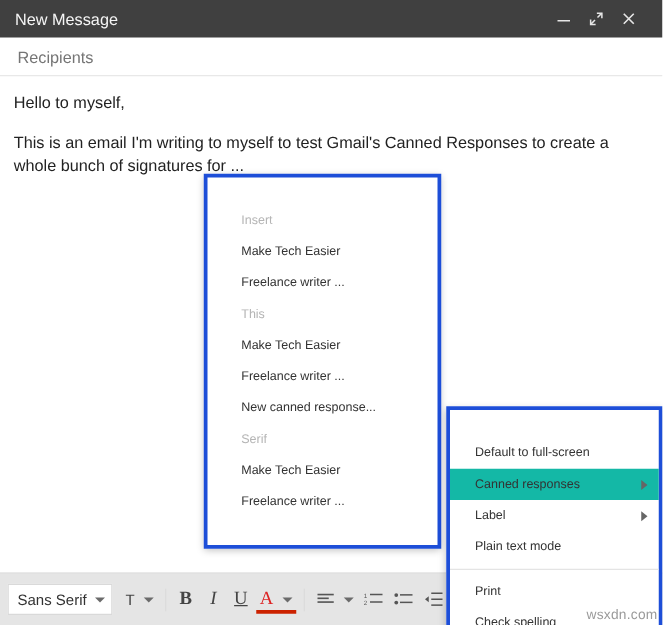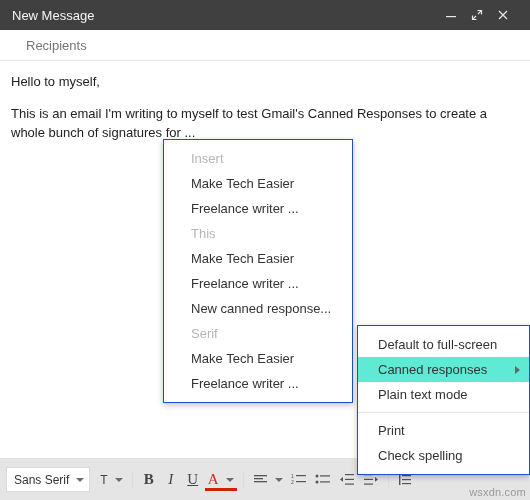--- a/index.html
+++ b/index.html
@@ -40,21 +40,21 @@
     color: #e6e6e6;
     font-size: 12px;
     line-height: 1;
     cursor: default;
   }
 
   .field {
     height: 31px;
     border-bottom: 1px solid #e8e8e8;
     display: flex; align-items: center;
-    padding: 0 26px;
+    padding: 0 14px;
     color: #757575;
     font-size: 13px;
   }
 
   .body-area {
     padding: 11px 11px 0 11px;
     font-size: 13px;
     color: #222;
     line-height: 19px;
     height: 330px;
@@ -101,39 +101,39 @@
   .tb-textcolor { font-family:"Liberation Serif", serif; font-size:15px; color:#d22; position:relative;}
   .tb-textcolor .bar { position:absolute; bottom:2px; left:1px; right:1px; height:3px; background:#cc2200; }
   .tb-size { font-size: 12px; }
 
   svg.ic { display:block; }
 
   
   .menu {
     position: absolute;
     background: #ffffff;
-    border: 1px solid #1d4ed8;
+    border: 3px solid #1d4ed8;
     box-shadow: 0 2px 6px rgba(0,0,0,0.25);
-    padding: 6px 0;
-    font-size: 13px;
+    padding: 22px 0;
+    font-size: 10px;
     color: #333;
   }
   .menu-outer { left: 357px; top: 325px; width: 173px; }
   .menu-inner { left: 163px; top: 139px; width: 190px; }
 
   .mi {
     height: 25px;
     display: flex; align-items: center;
     padding: 0 10px 0 20px;
     white-space: nowrap;
     position: relative;
   }
   .mi.disabled { color: #b5b5b5; }
   .mi.italic { }
-  .mi.highlight { background: #5eead4; }
+  .mi.highlight { background: #14b8a6; }
   .mi .arrow {
     position: absolute; right: 9px; top: 50%; margin-top:-4px;
     width:0;height:0;border-top:4px solid transparent;border-bottom:4px solid transparent;
     border-left:5px solid #666;
   }
   .menu-inner .mi { padding-left: 27px; }
   .menu-sep { height:1px; background:#e4e4e4; margin: 5px 0; }
 
   .watermark {
     position: absolute; right: 4px; bottom: 2px;
@@ -302,20 +302,24 @@
 
   <div class="menu menu-outer">
     <div class="mi">
       <span>Default to full-screen</span>
     </div>
     <div class="mi highlight">
       <span>Canned responses</span>
       <span class="arrow"></span>
     </div>
     <div class="mi">
+      <span>Label</span>
+      <span class="arrow"></span>
+    </div>
+    <div class="mi">
       <span>Plain text mode</span>
     </div>
     <div class="menu-sep"></div>
     <div class="mi">
       <span>Print</span>
     </div>
     <div class="mi">
       <span>Check spelling</span>
     </div>
   </div>

